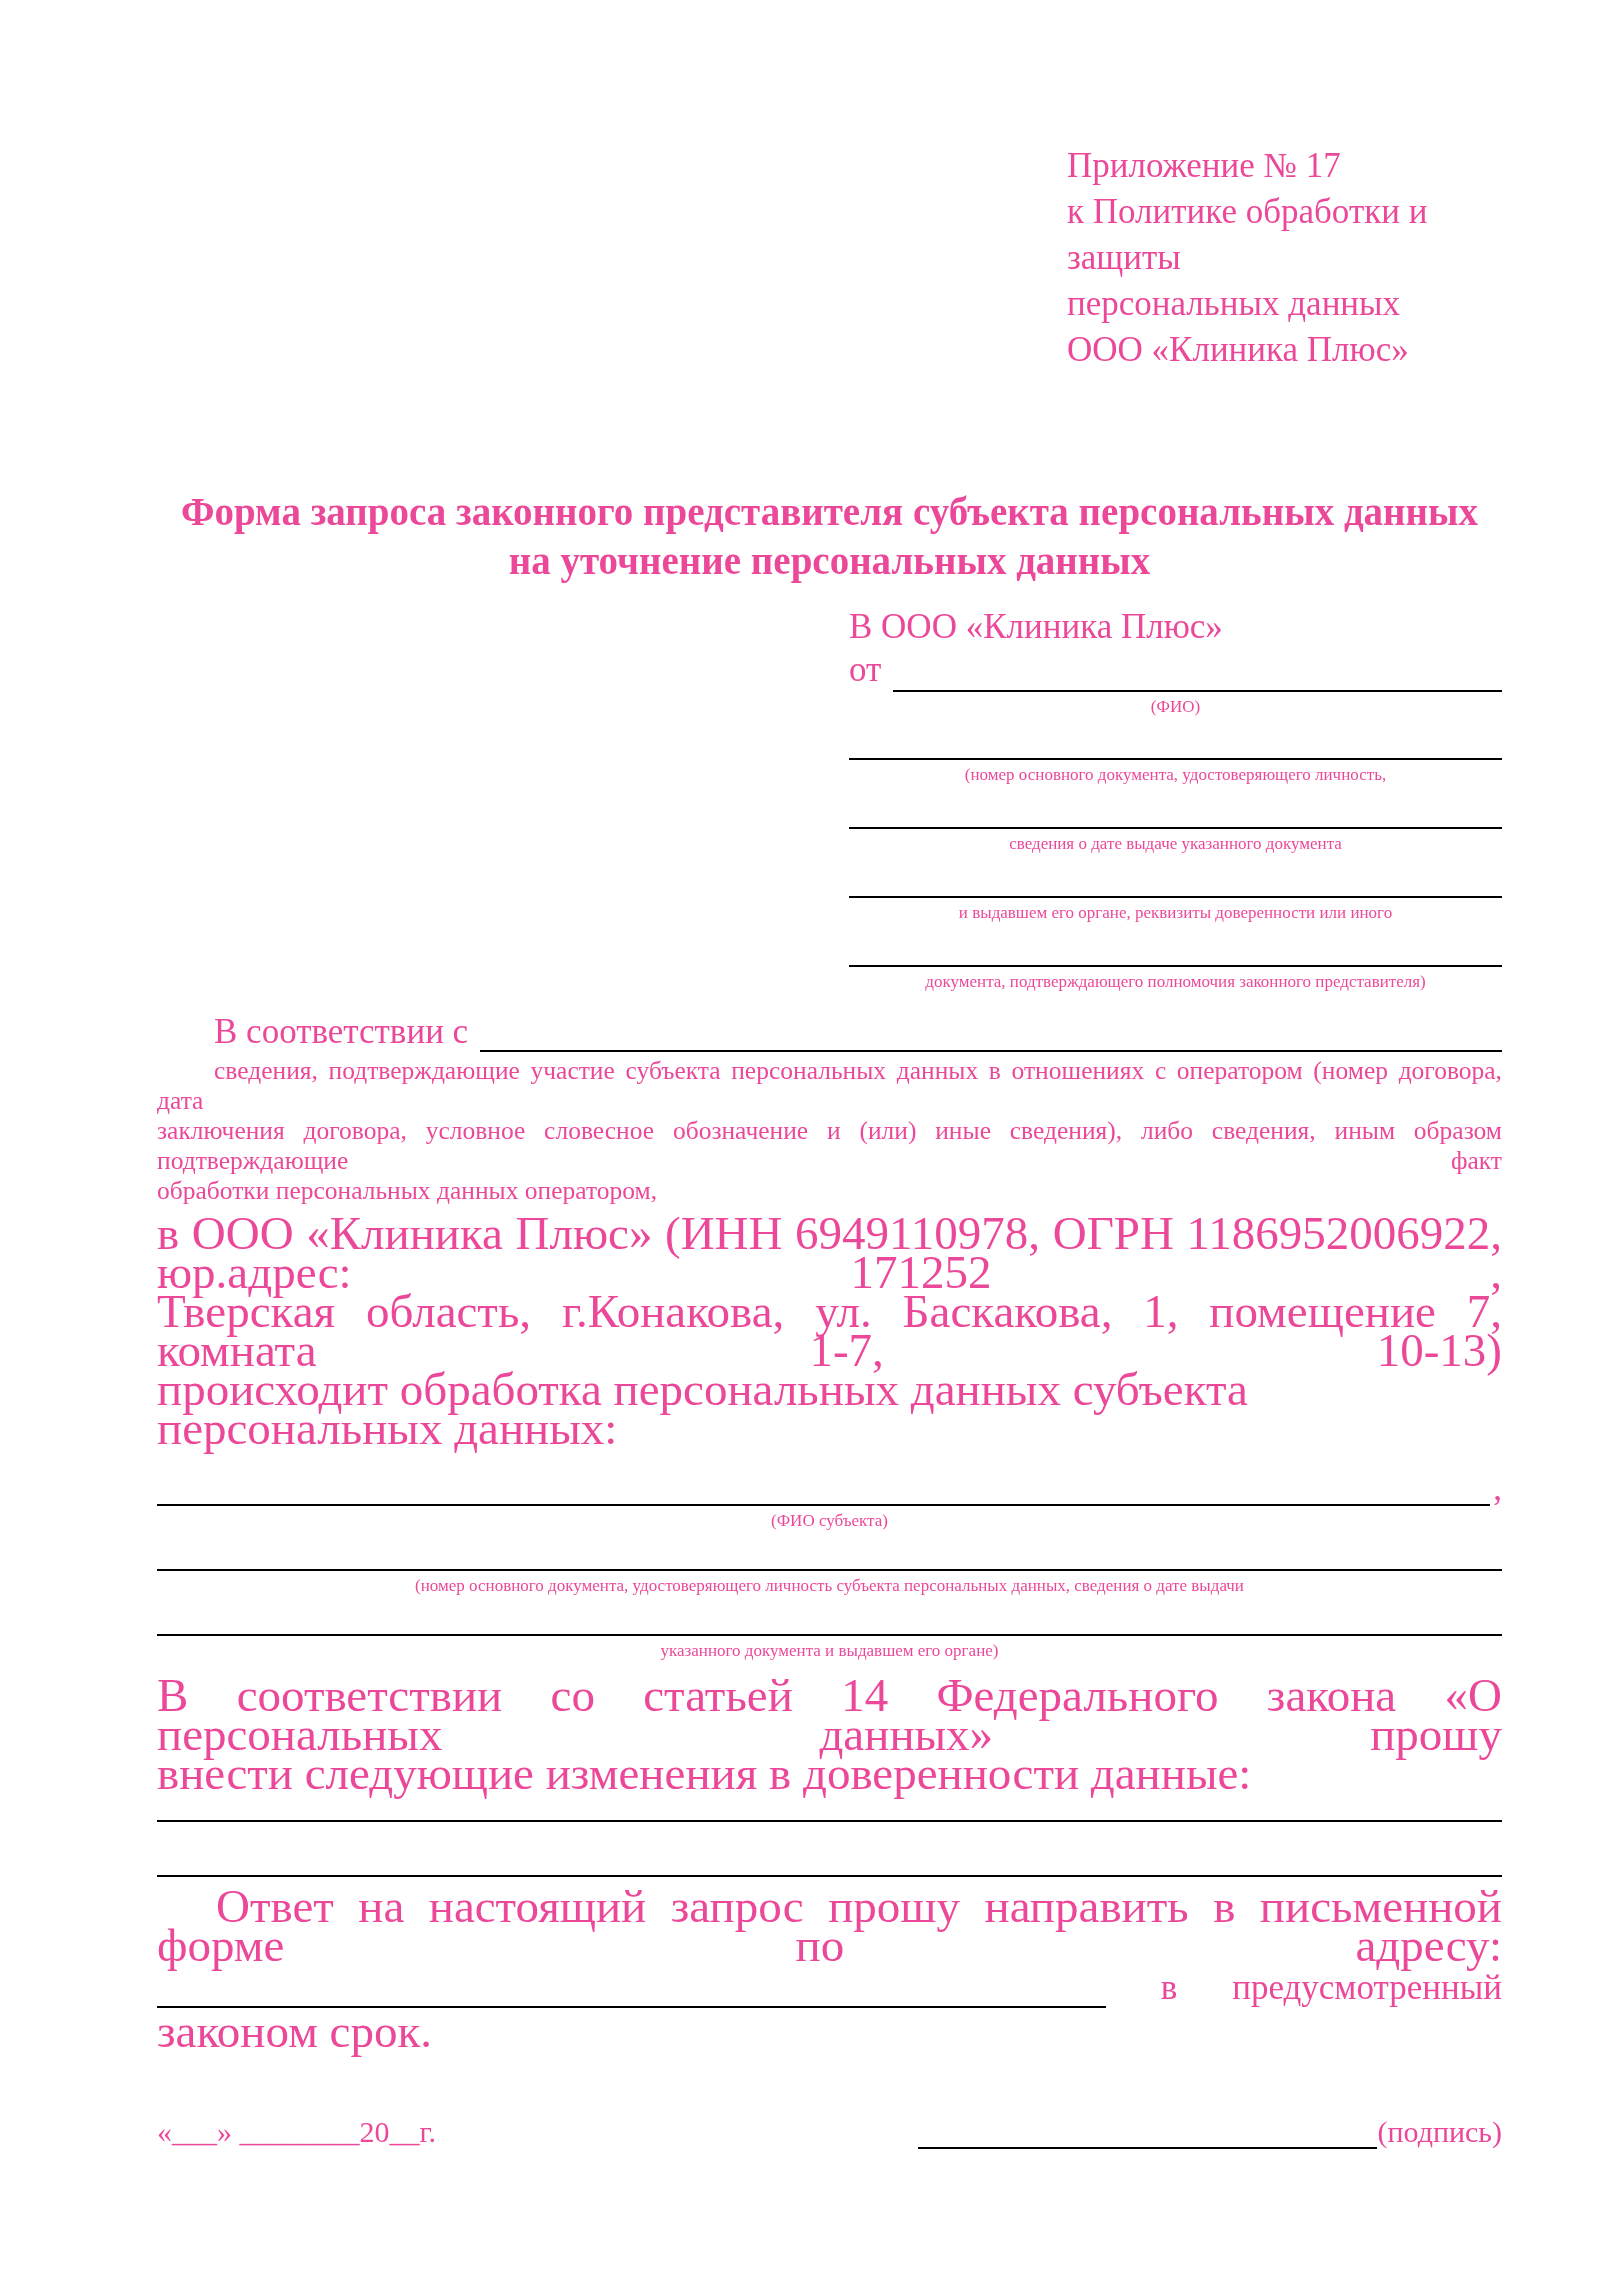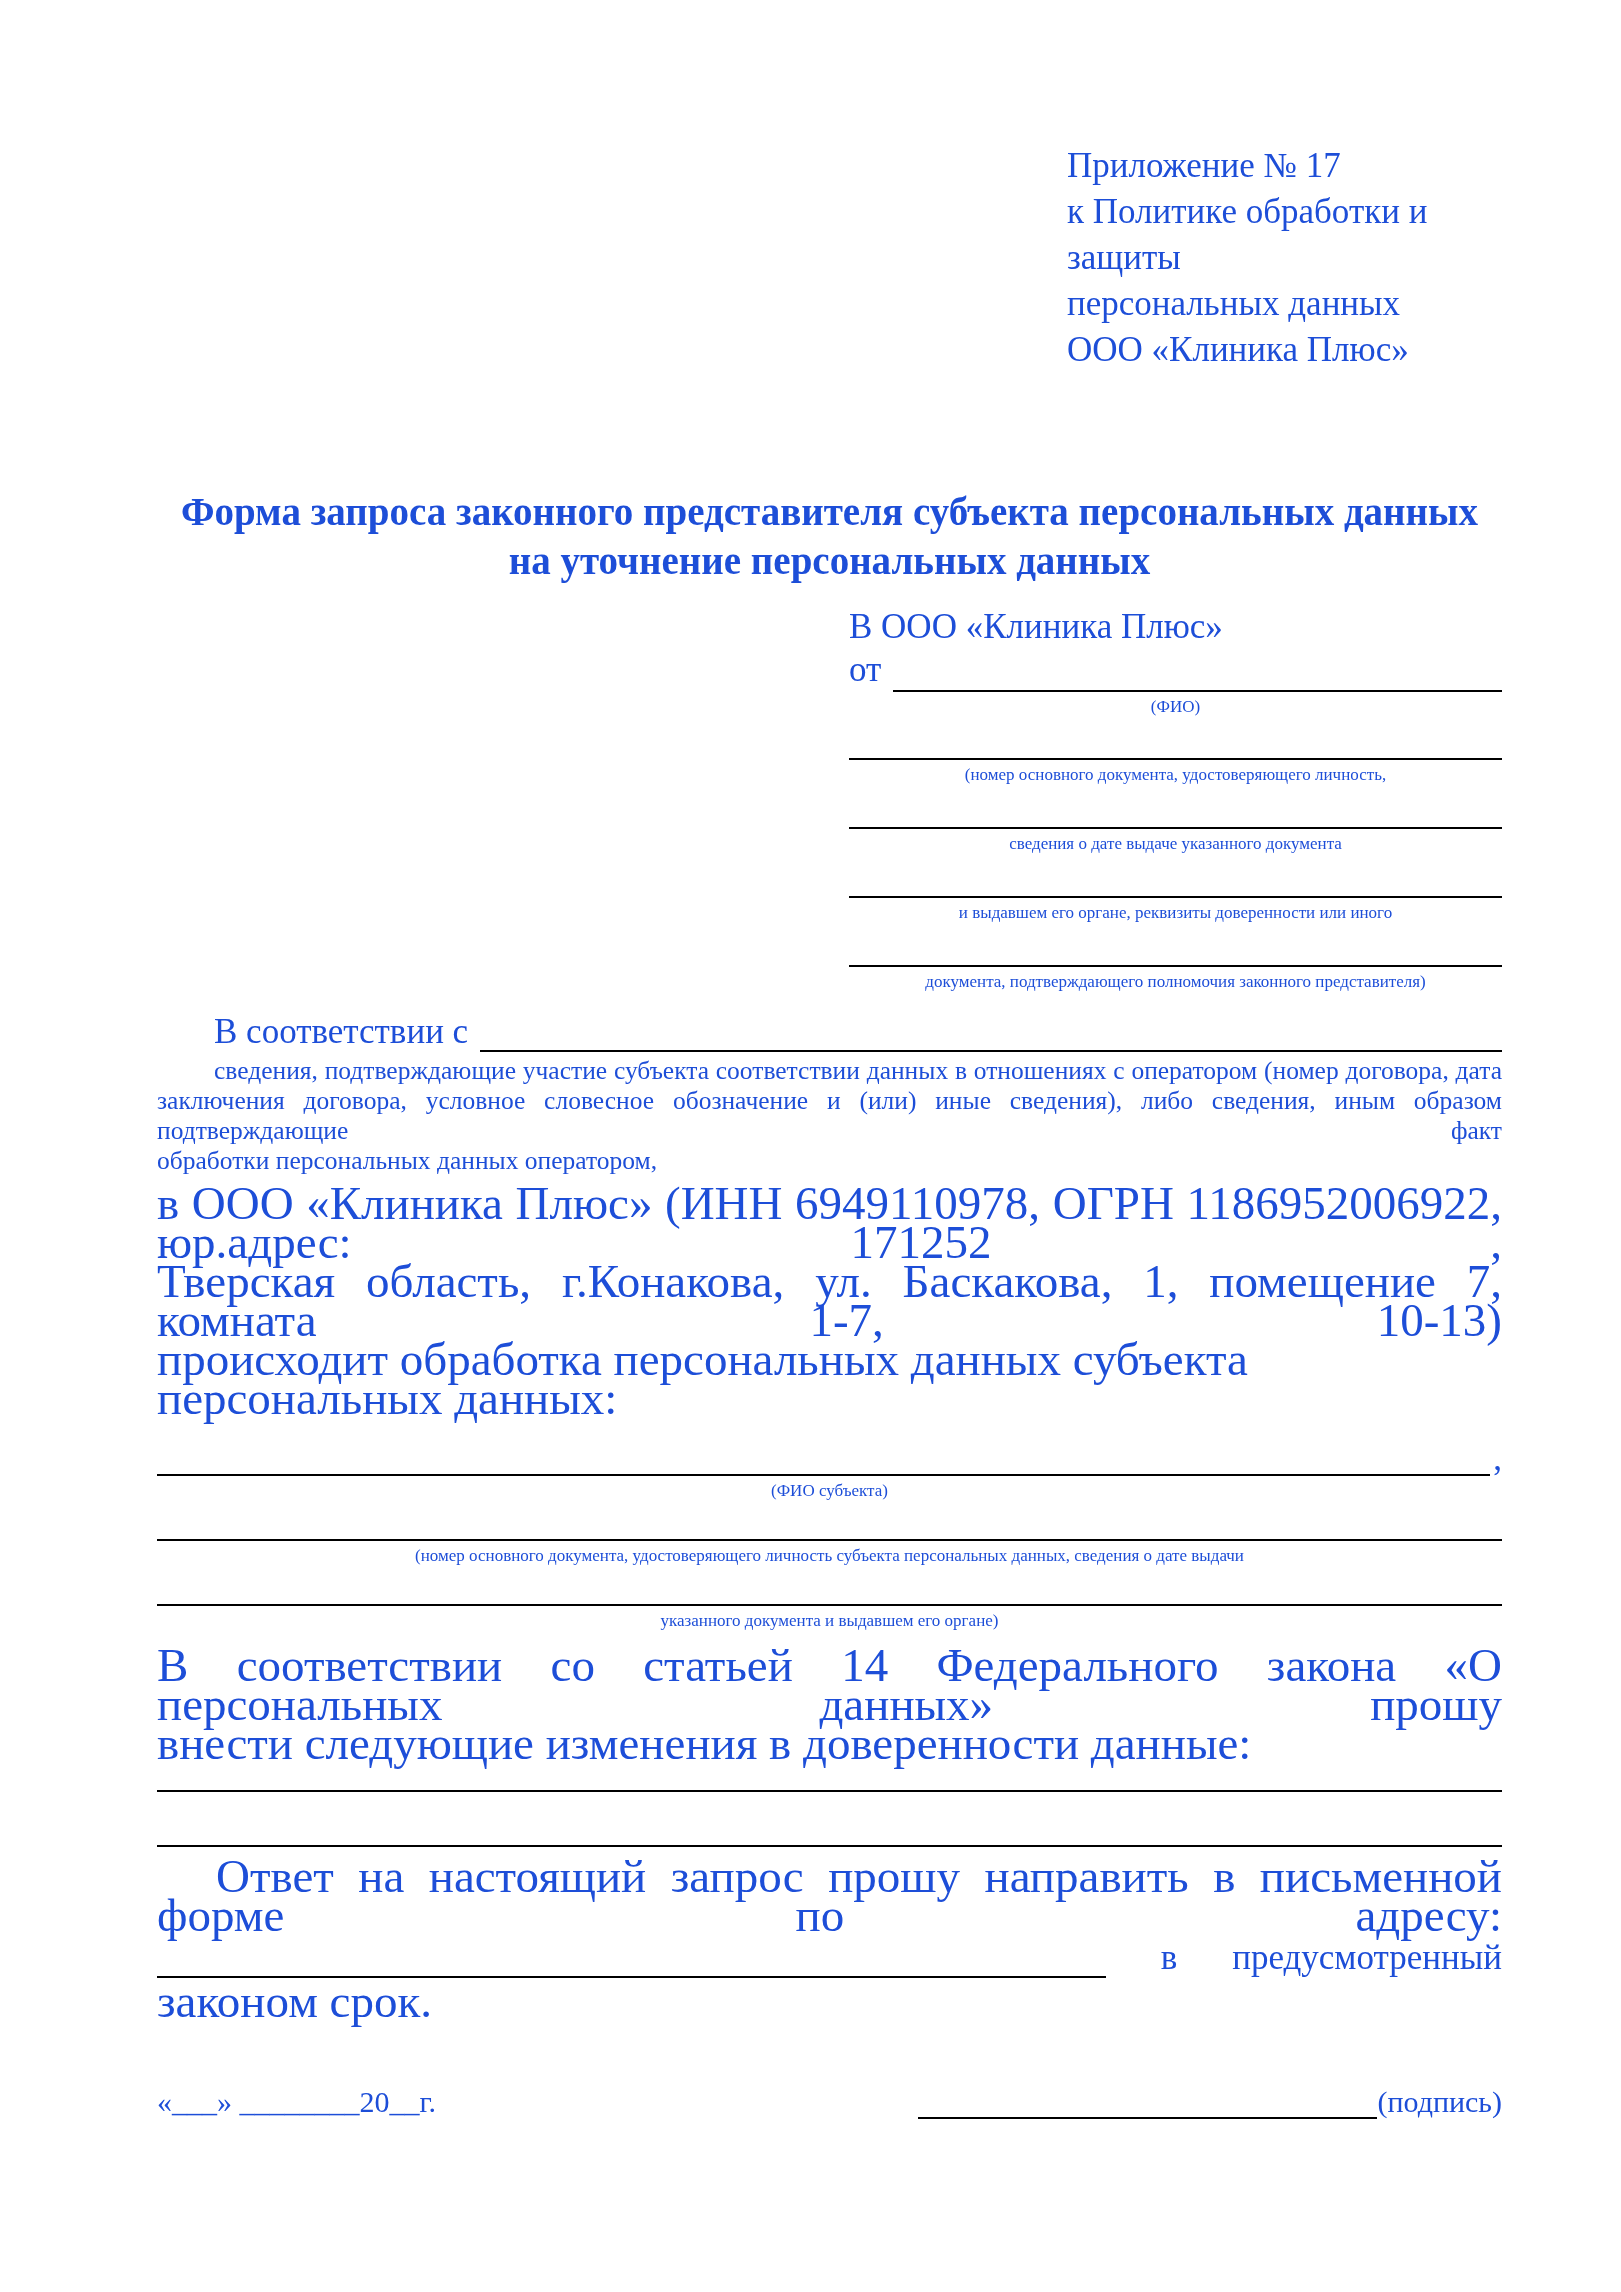--- a/index.html
+++ b/index.html
@@ -5,21 +5,21 @@
   html, body {
     margin: 0;
     padding: 0;
     background: #ffffff;
   }
   .page {
     position: relative;
     width: 1621px;
     height: 2293px;
     background: #ffffff;
-    color: #1d4ed8;
+    color: #ec4899;
     font-family: "Liberation Serif", "DejaVu Serif", serif;
     overflow: hidden;
   }
   .content {
     position: absolute;
     left: 157px;
     top: 0;
     width: 1345px;
   }
 
@@ -214,21 +214,21 @@
       </div>
     </div>
 
 
     <div class="intro-row">
       <span class="label">В соответствии с</span>
       <span class="fill"></span>
     </div>
 
     <div class="footnote">
-      <div class="jl first">сведения, подтверждающие участие субъекта соответствии данных в отношениях с оператором (номер договора, дата</div>
+      <div class="jl first">сведения, подтверждающие участие субъекта персональных данных в отношениях с оператором (номер договора, дата</div>
       <div class="jl">заключения договора, условное словесное обозначение и (или) иные сведения), либо сведения, иным образом подтверждающие факт</div>
       <div>обработки персональных данных оператором,</div>
     </div>
 
     <div class="bodytext operator-para">
       <div class="jline">в ООО «Клиника Плюс» (ИНН 6949110978, ОГРН 1186952006922, юр.адрес: 171252 ,</div>
       <div class="jline">Тверская область, г.Конакова, ул. Баскакова, 1, помещение 7, комната 1-7, 10-13)</div>
       <div>происходит обработка персональных данных субъекта персональных данных:</div>
     </div>
 

